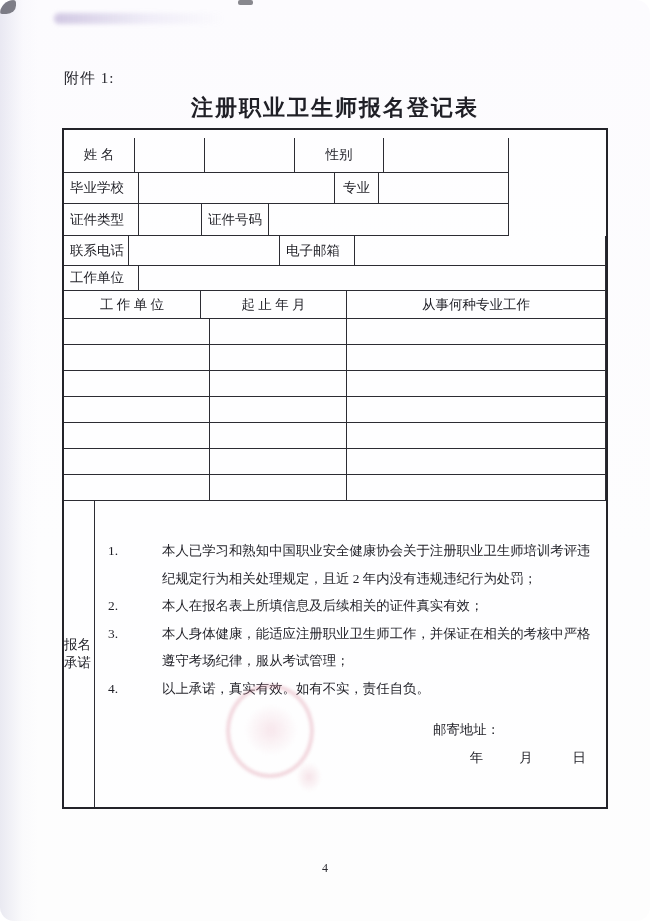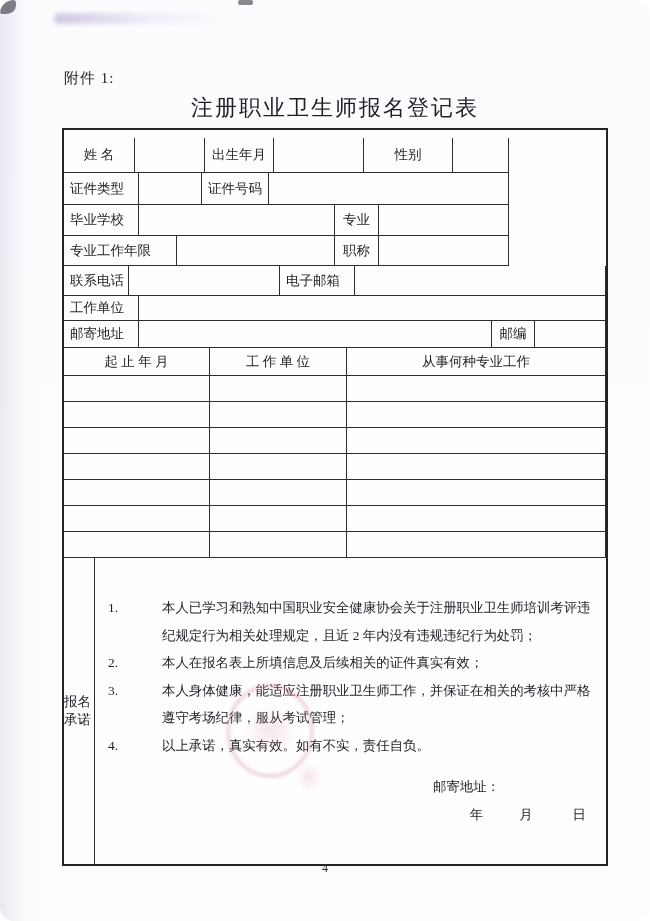--- a/index.html
+++ b/index.html
@@ -26,21 +26,21 @@
   .seal-inner { position:absolute; left:244px; top:704px; width:54px; height:52px;
     background:radial-gradient(ellipse at center, rgba(224,150,170,.22), rgba(255,255,255,0) 70%);
     filter:blur(1px); border-radius:50%; }
   .seal-speck { position:absolute; left:296px; top:762px; width:26px; height:30px;
     background:radial-gradient(ellipse at center, rgba(222,150,168,.25), rgba(255,255,255,0) 70%);
     filter:blur(1px); border-radius:50%; }
 
   
   .attachment { position:absolute; left:64px; top:69px; font-size:15px; letter-spacing:1px; }
   .doc-title { position:absolute; left:62px; top:93px; width:546px; text-align:center;
-    font-size:22px; font-weight:400; letter-spacing:2px; }
+    font-size:22px; font-weight:700; letter-spacing:2px; }
 
   
   .form-table { position:absolute; left:62px; top:128px; width:546px;
     border:2px solid #232329; background:rgba(255,255,255,.55); }
   .row { display:flex; width:100%; }
   .cell { border-right:1px solid #2c2c33; border-bottom:1px solid #2c2c33;
     display:flex; align-items:center; font-size:13.5px; overflow:hidden; }
   .lab-c { justify-content:center; text-align:center; }
   .lab-l { padding-left:6px; }
   .grow { flex:1 1 auto; }
@@ -90,70 +90,57 @@
   <div class="attachment">附件 1:</div>
   <div class="doc-title">注册职业卫生师报名登记表</div>
 
   <div class="form-table">
 
     <div class="top-section">
       <div class="top-left">
         <div class="row r1">
           <div class="cell lab-c" style="width:71px">姓 名</div>
           <div class="cell" style="width:70px"></div>
-          <div class="cell lab-c" style="width:69px">出生年月</div>
           <div class="cell" style="width:90px"></div>
           <div class="cell lab-c" style="width:89px">性别</div>
+          <div class="cell grow"></div>
+        </div>
+        <div class="row r3">
+          <div class="cell lab-l" style="width:75px">毕业学校</div>
+          <div class="cell" style="width:196px"></div>
+          <div class="cell lab-c" style="width:44px">专业</div>
           <div class="cell grow"></div>
         </div>
         <div class="row r2">
           <div class="cell lab-l" style="width:75px">证件类型</div>
           <div class="cell" style="width:63px"></div>
           <div class="cell lab-l" style="width:67px">证件号码</div>
           <div class="cell grow"></div>
         </div>
-        <div class="row r3">
-          <div class="cell lab-l" style="width:75px">毕业学校</div>
-          <div class="cell" style="width:196px"></div>
-          <div class="cell lab-c" style="width:44px">专业</div>
-          <div class="cell grow"></div>
-        </div>
-        <div class="row r4">
-          <div class="cell lab-l" style="width:113px">专业工作年限</div>
-          <div class="cell" style="width:158px"></div>
-          <div class="cell lab-c" style="width:44px">职称</div>
-          <div class="cell grow"></div>
-        </div>
       </div>
     </div>
 
     <div class="row r5">
       <div class="cell lab-l" style="width:65px">联系电话</div>
       <div class="cell" style="width:151px"></div>
       <div class="cell lab-l" style="width:75px">电子邮箱</div>
       <div class="cell grow"></div>
     </div>
 
     <div class="row r6">
       <div class="cell lab-l" style="width:75px">工作单位</div>
       <div class="cell grow"></div>
     </div>
 
-    <div class="row r7">
-      <div class="cell lab-l" style="width:75px">邮寄地址</div>
-      <div class="cell" style="width:353px"></div>
-      <div class="cell lab-c" style="width:43px">邮编</div>
-      <div class="cell grow"></div>
-    </div>
 
     <div class="we-section">
       <div class="we-right">
         <div class="we-header">
+          <div class="cell we-c2 we-head-cell">工 作 单 位</div>
           <div class="cell we-c1 we-head-cell">起 止 年 月</div>
-          <div class="cell we-c2 we-head-cell">工 作 单 位</div>
           <div class="cell grow we-head-cell">从事何种专业工作</div>
         </div>
         <div id="we-rows">
           <div class="we-row" id="we-row-tpl">
             <div class="cell we-c1"></div>
             <div class="cell we-c2"></div>
             <div class="cell grow"></div>
           </div>
         <div class="we-row">
             <div class="cell we-c1"></div>

